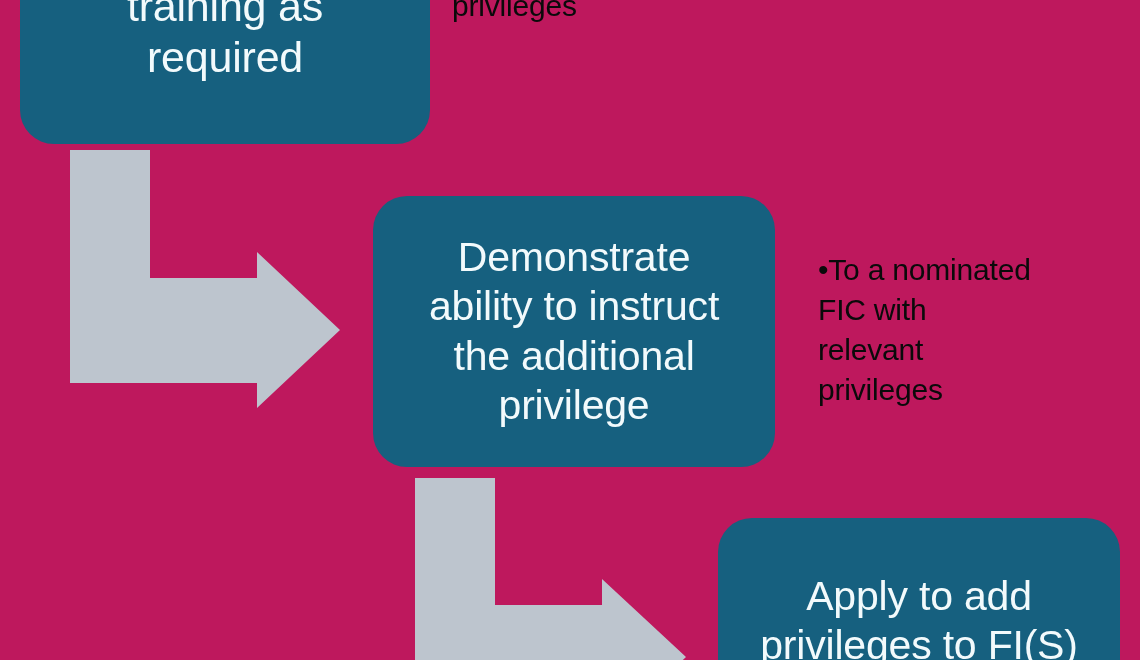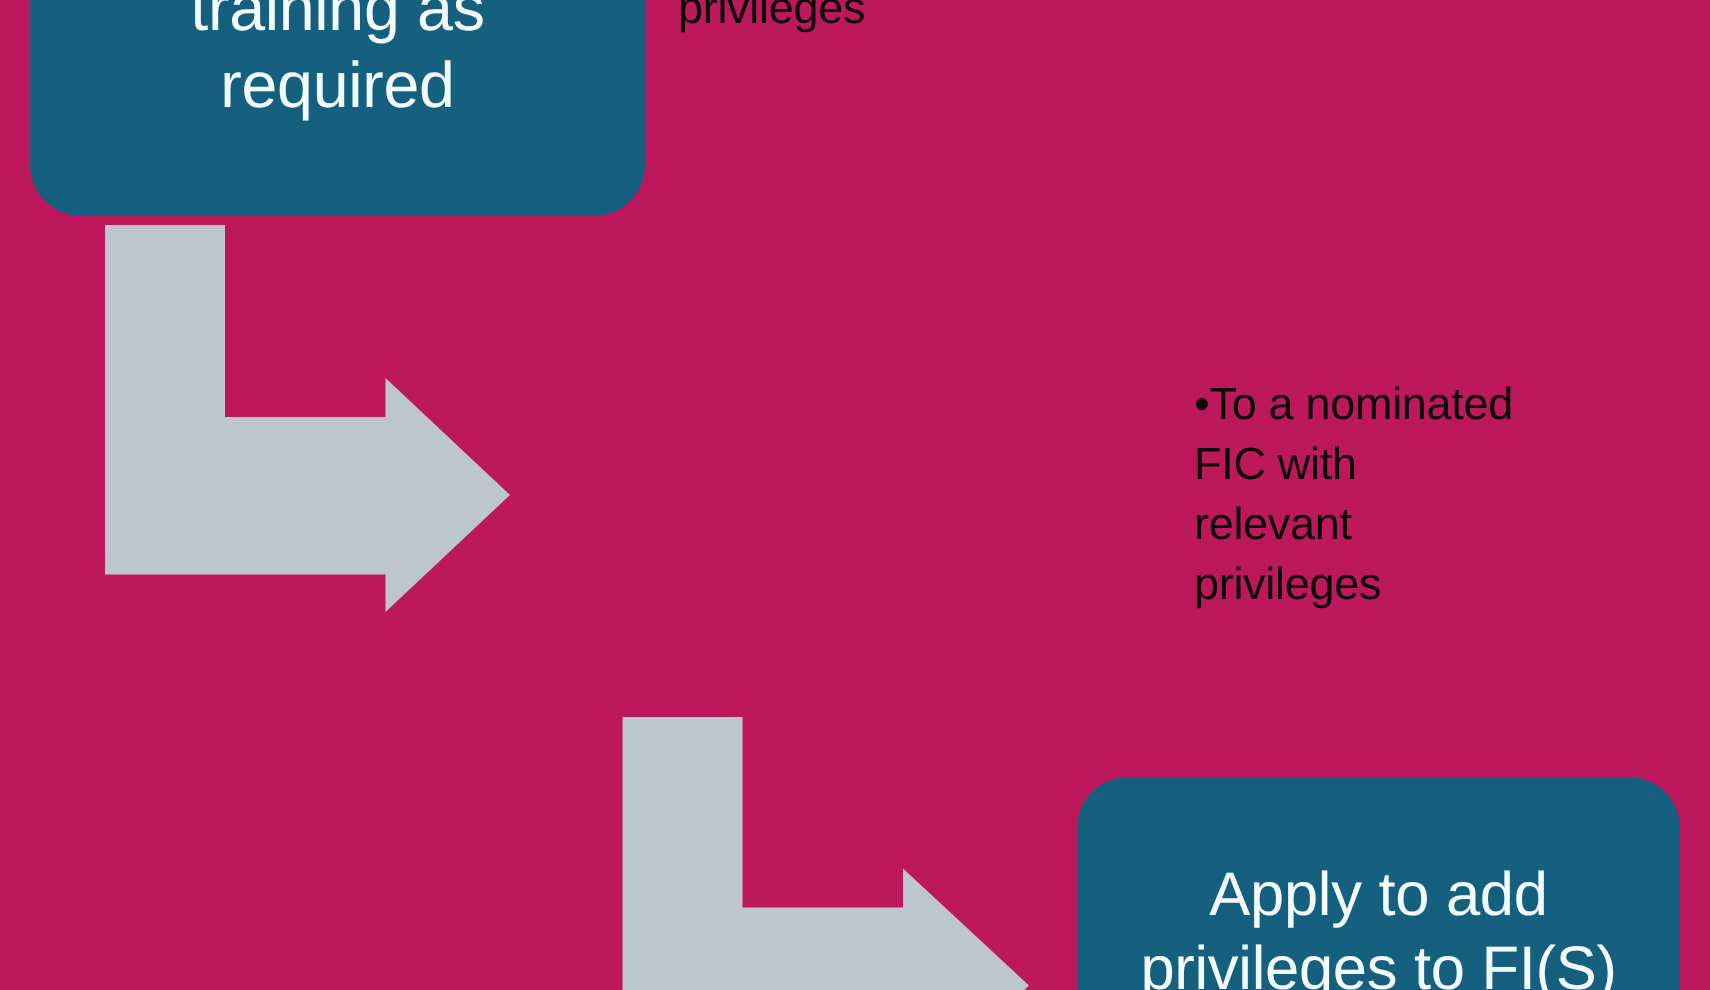--- a/index.html
+++ b/index.html
@@ -87,21 +87,21 @@
     display: block;
     white-space: pre-line;
     text-indent: 0;
   }
   #callout-top {
     left: 452px;
     top: -54px;
     width: 300px;
   }
   #callout-mid {
-    left: 796px;
+    left: 818px;
     top: 250px;
     width: 290px;
   }
 
   
   .arrow-svg {
     position: absolute;
     overflow: visible;
     pointer-events: none;
   }
@@ -122,20 +122,26 @@
   <div class="proc-box" id="box-training">
     <span class="box-text">training as
 required</span>
   </div>
 
   <div class="callout" id="callout-top">
     <span class="bullet-row">with relevant
 privileges</span>
   </div>
 
+  <div class="proc-box" id="box-demonstrate">
+    <span class="box-text">Demonstrate
+ability to instruct
+the additional
+privilege</span>
+  </div>
 
   <div class="callout" id="callout-mid">
     <span class="bullet-row">•To a nominated
 FIC with
 relevant
 privileges</span>
   </div>
 
   <div class="proc-box" id="box-apply">
     <span class="box-text">Apply to add

